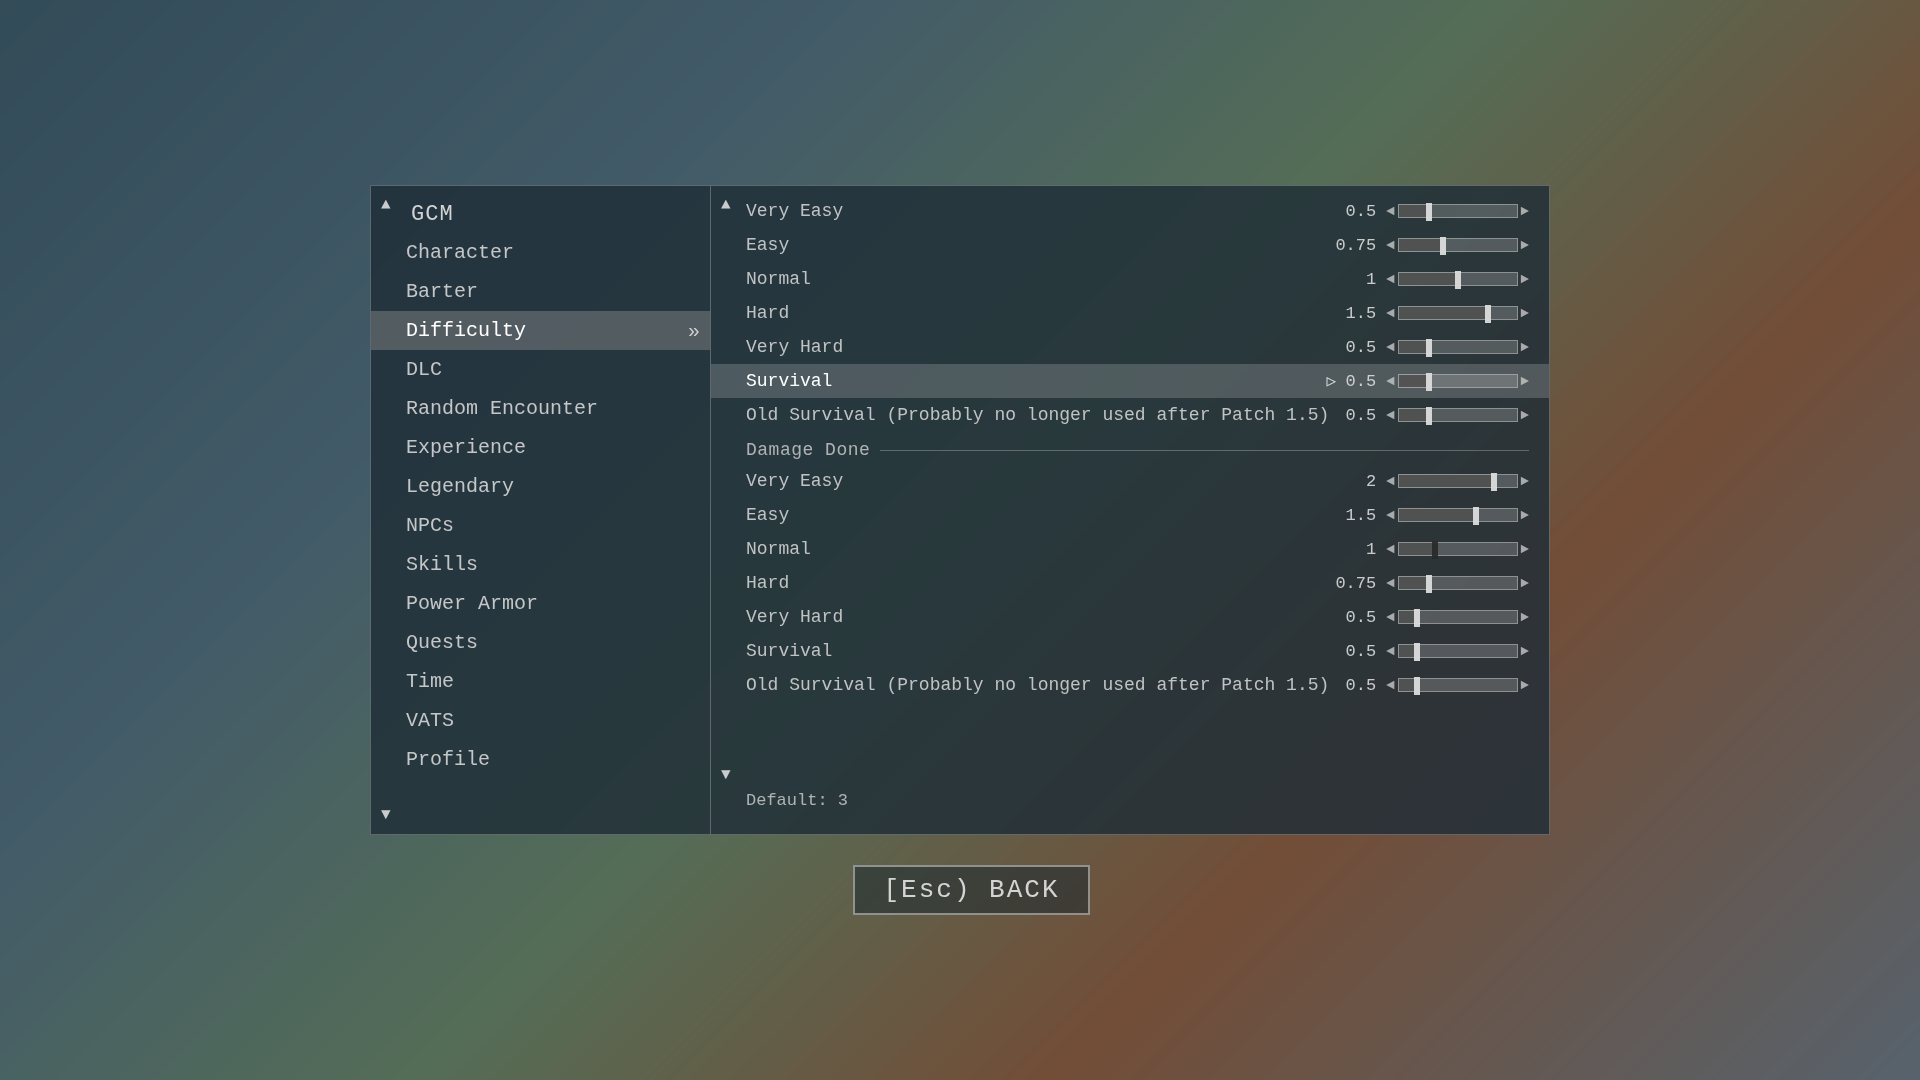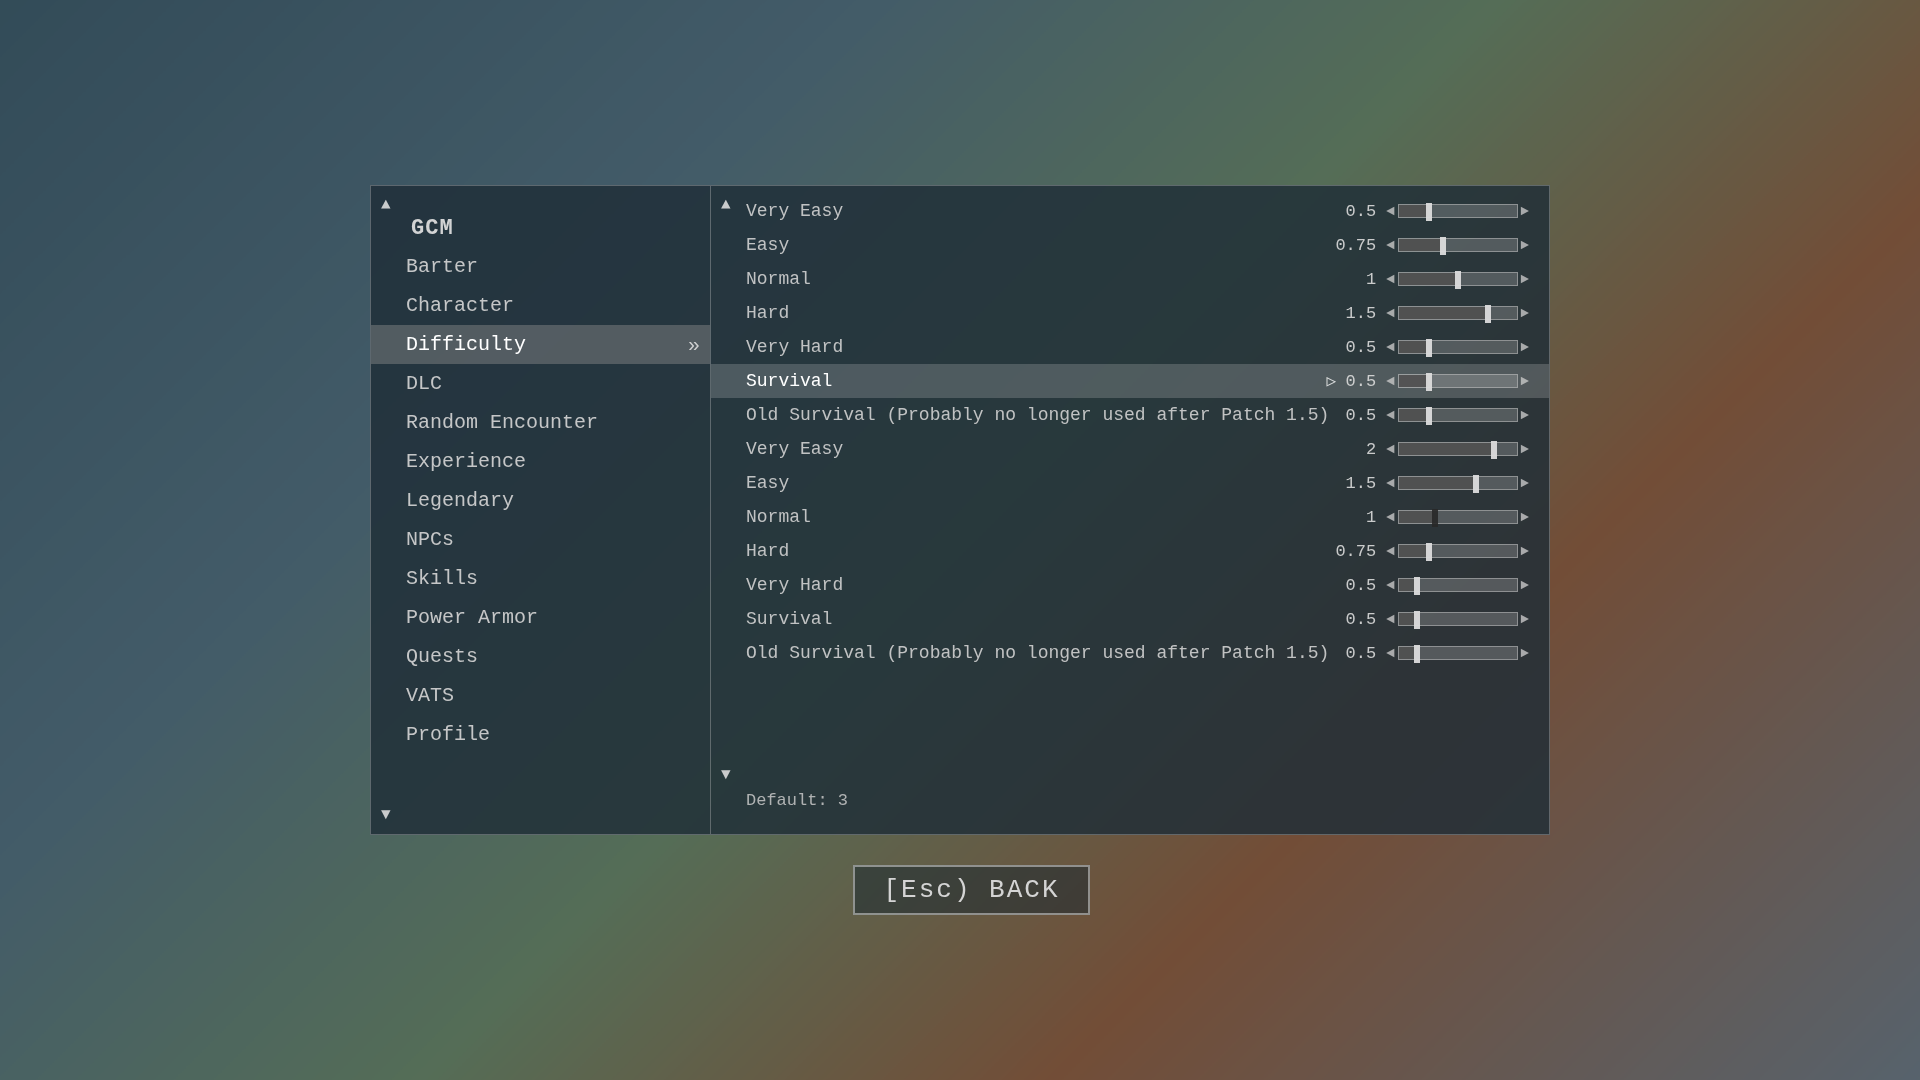--- a/index.html
+++ b/index.html
@@ -79,24 +79,23 @@
       left: 10px;
       bottom: 10px;
       color: rgba(220,220,220,0.9);
       font-size: 16px;
       cursor: pointer;
     }
 
     .left-panel .gcm-label {
       color: rgba(220,220,220,0.95);
       font-size: 22px;
-      font-weight: bold;
+      font-weight: normal;
       padding: 6px 0 6px 40px;
       letter-spacing: 1px;
-      margin-top: 14px;
     }
 
     .menu-item {
       color: rgba(210, 210, 210, 0.92);
       font-size: 20px;
       padding: 8px 10px 8px 35px;
       cursor: pointer;
       white-space: nowrap;
       position: relative;
     }
@@ -285,31 +284,32 @@
 
 <div class="ui-container">
   <div class="panels">
 
     <div class="left-panel">
       <div class="left-panel-inner">
         <div class="collapse-btn">▲</div>
         <div class="menu-item gcm-label">GCM</div>
 
         <div id="menu-items-container">
+            <div class="menu-item">Character</div>
             <div class="menu-item">Barter</div>
-            <div class="menu-item">Character</div>
             <div class="menu-item active">Difficulty</div>
             <div class="menu-item">DLC</div>
             <div class="menu-item">Random Encounter</div>
             <div class="menu-item">Experience</div>
             <div class="menu-item">Legendary</div>
             <div class="menu-item">NPCs</div>
             <div class="menu-item">Skills</div>
             <div class="menu-item">Power Armor</div>
             <div class="menu-item">Quests</div>
+            <div class="menu-item">Time</div>
             <div class="menu-item">VATS</div>
             <div class="menu-item">Profile</div>
           </div>
       </div>
       <div class="collapse-btn-bottom">▼</div>
     </div>
 
     <div class="right-panel">
       <div class="scroll-up-btn">▲</div>
       <div class="right-panel-inner" id="settings-container">
@@ -391,20 +391,21 @@
             <span class="setting-value">0.5</span>
             <div class="slider-container">
               <span class="slider-arrow-left">◄</span>
               <div class="slider-track">
                 <div class="slider-fill" style="width: 25%;"></div>
                 <div class="slider-thumb" style="left: 23%;"></div>
               </div>
               <span class="slider-arrow-right">►</span>
             </div>
           </div>
+          <div class="section-header">Damage Done</div>
           <div class="setting-row">
             <span class="setting-name">Very Easy</span>
             <span class="setting-value">2</span>
             <div class="slider-container">
               <span class="slider-arrow-left">◄</span>
               <div class="slider-track">
                 <div class="slider-fill" style="width: 80%;"></div>
                 <div class="slider-thumb" style="left: 78%;"></div>
               </div>
               <span class="slider-arrow-right">►</span>

